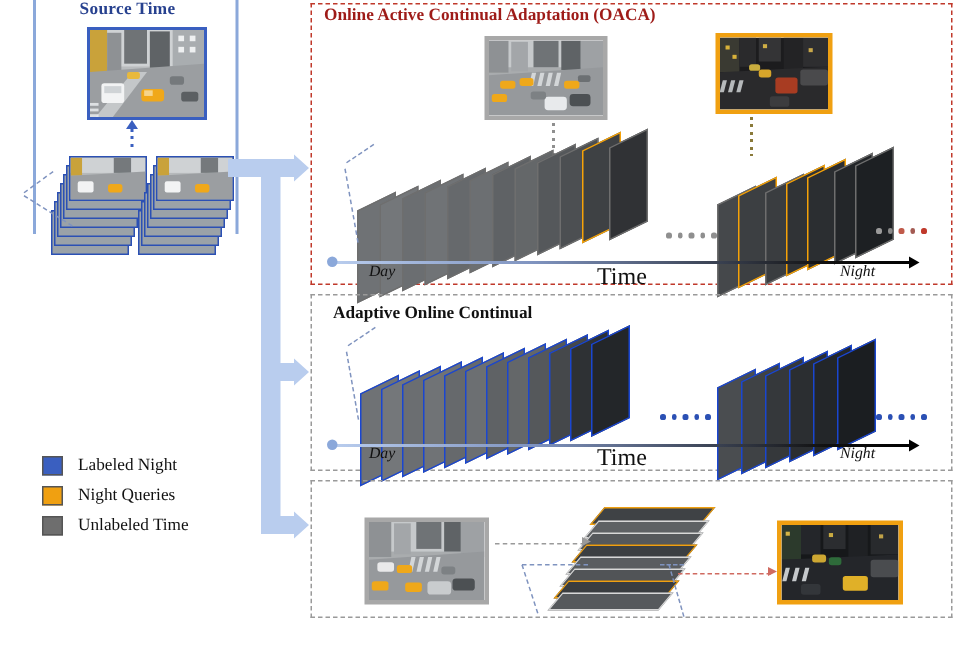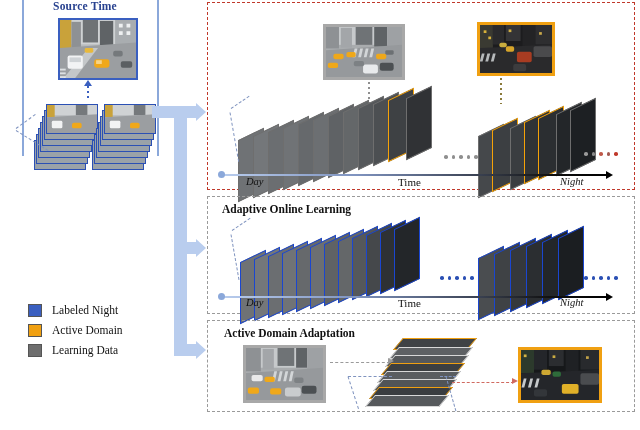--- a/index.html
+++ b/index.html
@@ -61,21 +61,21 @@
   .frame.b{border:1.6px solid #1a46d0;}
   .frame.o{border:1.6px solid #f5a208;}
   .frame.g{border:1.2px solid #6e6e6e;}
 
   .axis{position:absolute;height:1.6px;
      background:linear-gradient(to right,#b9cdee 0%,#7f93bf 35%,#111 85%,#000 100%);}
   .axis-arrow{position:absolute;width:0;height:0;border-top:4px solid transparent;
      border-bottom:4px solid transparent;border-left:7px solid #000;}
   .axis-dot{position:absolute;width:7px;height:7px;border-radius:50%;background:#8ba8da;}
   .axlabel{position:absolute;font-style:italic;font-size:10.5px;color:#111;}
-  .axlabel.mid{font-style:normal;font-size:11px;}
+  .axlabel.mid{font-style:normal;font-size:16px;}
 
   .dots{position:absolute;display:flex;gap:4px;align-items:center;}
   .dots i{display:block;width:3.5px;height:3.5px;border-radius:50%;}
 
   .dashline{position:absolute;transform-origin:left center;height:0;
      border-top:1.2px dashed #9a9a9a;}
   .dashline.blue{border-top-color:#7f93bf;}
   .dashline.red{border-top-color:#d06a60;}
   .arrowhead{position:absolute;width:0;height:0;border-top:3.5px solid transparent;
      border-bottom:3.5px solid transparent;}
@@ -184,29 +184,30 @@
   <div class="trunk" style="left:174px;top:344px;width:22px;height:12px;"></div>
   <div class="trunk-arrow" style="left:196px;top:341px;"></div>
 
   <div class="legend">
     <div class="legend-row">
       <span class="sw" style="background:#3a5fc0;"></span>
       <span class="legend-label">Labeled Night</span>
     </div>
     <div class="legend-row">
       <span class="sw" style="background:#f0a011;"></span>
-      <span class="legend-label">Active Domain</span>
+      <span class="legend-label">Night Queries</span>
     </div>
     <div class="legend-row">
       <span class="sw" style="background:#6e6e6e;"></span>
-      <span class="legend-label">Learning Data</span>
+      <span class="legend-label">Unlabeled Time</span>
     </div>
   </div>
 
   <div class="panel panel-oaca"></div>
+  <div class="ptitle ptitle-red" style="left:216px;top:4px;">Online Active Continual Adaptation (OACA)</div>
 
   <div class="photo gray" style="left:323px;top:24px;width:82px;height:56px;">
     <svg viewBox="0 0 82 56" width="100%" height="100%" preserveAspectRatio="none">
       <rect width="82" height="56" fill="#a9acae"></rect>
       <rect width="82" height="20" fill="#c6c9cb"></rect>
       <rect x="0" y="0" width="14" height="24" fill="#8e9194"></rect>
       <rect x="16" y="1" width="12" height="22" fill="#a3a6a9"></rect>
       <rect x="32" y="0" width="18" height="20" fill="#6f7376"></rect>
       <rect x="52" y="0" width="14" height="22" fill="#5f6366"></rect>
       <rect x="66" y="0" width="16" height="26" fill="#9ea1a4"></rect>
@@ -301,21 +302,21 @@
   </div>
 
   <div class="axis" style="left:222px;top:174px;width:385px;"></div>
   <div class="axis-arrow" style="left:606px;top:171px;"></div>
   <div class="axis-dot" style="left:218px;top:171px;"></div>
   <div class="axlabel" style="left:246px;top:176px;">Day</div>
   <div class="axlabel mid" style="left:398px;top:176px;">Time</div>
   <div class="axlabel" style="left:560px;top:176px;">Night</div>
 
   <div class="panel panel-aol"></div>
-  <div class="ptitle ptitle-black" style="left:222px;top:203px;">Adaptive Online Learning</div>
+  <div class="ptitle ptitle-black" style="left:222px;top:203px;">Adaptive Online Continual</div>
 
   <div class="seqwrap" style="left:240px;top:222px;">
     <div class="frame b" style="left:0px;top:34px;background:#6f7275;"></div>
     <div class="frame b" style="left:14px;top:31px;background:#74777a;"></div>
     <div class="frame b" style="left:28px;top:28px;background:#6b6e71;"></div>
     <div class="frame b" style="left:42px;top:25px;background:#707376;"></div>
     <div class="frame b" style="left:56px;top:22px;background:#66696c;"></div>
     <div class="frame b" style="left:70px;top:19px;background:#6c6f72;"></div>
     <div class="frame b" style="left:84px;top:16px;background:#5f6265;"></div>
     <div class="frame b" style="left:98px;top:13px;background:#646769;"></div>
@@ -354,21 +355,20 @@
   </div>
 
   <div class="axis" style="left:222px;top:296px;width:385px;"></div>
   <div class="axis-arrow" style="left:606px;top:293px;"></div>
   <div class="axis-dot" style="left:218px;top:293px;"></div>
   <div class="axlabel" style="left:246px;top:297px;">Day</div>
   <div class="axlabel mid" style="left:398px;top:297px;">Time</div>
   <div class="axlabel" style="left:560px;top:297px;">Night</div>
 
   <div class="panel panel-ada"></div>
-  <div class="ptitle ptitle-black" style="left:224px;top:327px;">Active Domain Adaptation</div>
 
   <div class="photo gray" style="left:243px;top:345px;width:83px;height:58px;">
     <svg viewBox="0 0 83 58" width="100%" height="100%" preserveAspectRatio="none">
       <rect width="83" height="58" fill="#a9acae"></rect>
       <rect width="83" height="22" fill="#c6c9cb"></rect>
       <rect x="0" y="0" width="16" height="26" fill="#8e9194"></rect>
       <rect x="18" y="1" width="12" height="23" fill="#a3a6a9"></rect>
       <rect x="34" y="0" width="18" height="20" fill="#6f7376"></rect>
       <rect x="54" y="0" width="12" height="22" fill="#5f6366"></rect>
       <rect x="66" y="0" width="17" height="26" fill="#9ea1a4"></rect>

